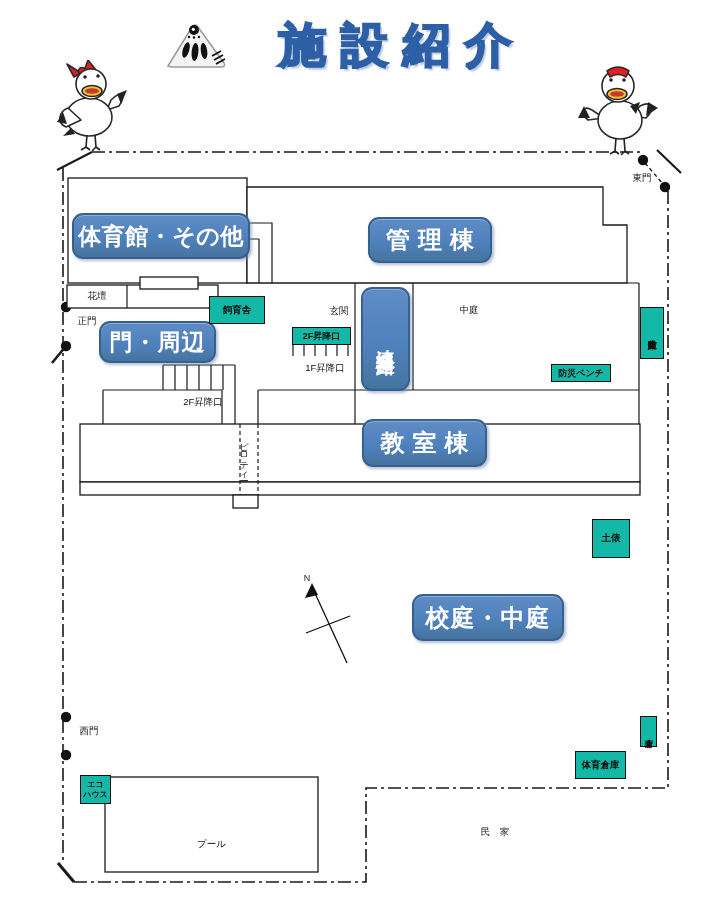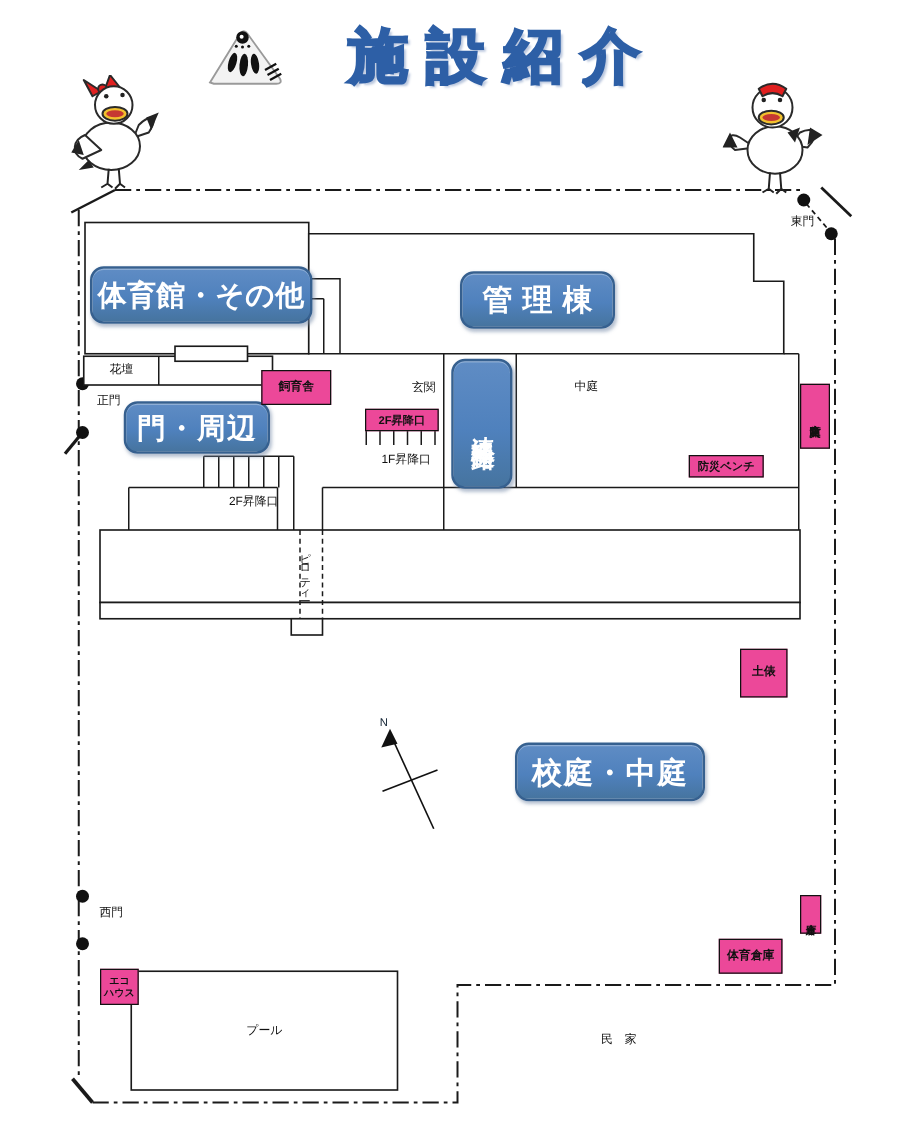--- a/index.html
+++ b/index.html
@@ -27,21 +27,21 @@
         color:var(--button-text);font-weight:bold;white-space:nowrap;
         box-shadow:1.5px 2px 3px rgba(120,140,170,.55), inset 0 1px 0 rgba(255,255,255,.30);
         cursor:pointer;}
   .vtext{writing-mode:vertical-rl;text-orientation:upright;}
 
   
   .plab{position:absolute;font-size:9.5px;font-weight:normal;color:#111;
         display:flex;align-items:center;justify-content:center;white-space:nowrap;
         line-height:1.15;}
   .lbox{position:absolute;font-size:9.5px;font-weight:bold;color:#111;
-        border:1.2px solid #111;background:#ec4899;display:flex;align-items:center;
+        border:1.2px solid #111;background:#14b8a6;display:flex;align-items:center;
         justify-content:center;white-space:pre-line;text-align:center;line-height:1.15;}
 </style>
 </head>
 <body>
 
 <div class="stage">
 
   <svg class="abs" style="left:0;top:0" width="727" height="917" viewBox="0 0 727 917">
 
     <g stroke="var(--line)" fill="none">
@@ -158,32 +158,33 @@
     <g stroke="#222" stroke-width="1.6" fill="none">
       <path d="M38,76 L37,89 M37,89 L32,92 M37,89 L41,92"></path>
       <path d="M46,76 L47,89 M47,89 L43,93 M47,89 L51,92"></path>
     </g>
   </svg>
 
   <div class="mbtn" style="left:368px;top:217px;width:112px;height:42px;font-size:24px;letter-spacing:8px;padding-left:8px">管理棟</div>
   <div class="mbtn" style="left:72px;top:213px;width:174px;height:42px;font-size:23px;letter-spacing:0.5px">体育館・その他</div>
   <div class="mbtn" style="left:99px;top:321px;width:113px;height:38px;font-size:23px;letter-spacing:1px">門・周辺</div>
   <div class="mbtn vtext" style="left:361px;top:287px;width:45px;height:100px;font-size:19px;letter-spacing:3px">連絡通路</div>
+  <div class="mbtn" style="left:362px;top:419px;width:113px;height:44px;font-size:24px;letter-spacing:8px;padding-left:8px">教室棟</div>
   <div class="mbtn" style="left:412px;top:594px;width:148px;height:43px;font-size:24px;letter-spacing:1px">校庭・中庭</div>
 
   <div class="plab" style="left:629px;top:172px;width:26px;height:13px">東門</div>
   <div class="plab" style="left:74px;top:315px;width:26px;height:13px">正門</div>
   <div class="plab" style="left:76px;top:725px;width:26px;height:13px">西門</div>
   <div class="plab" style="left:67px;top:285px;width:60px;height:23px">花壇</div>
   <div class="plab" style="left:325px;top:305px;width:28px;height:13px">玄関</div>
   <div class="plab" style="left:452px;top:304px;width:34px;height:13px">中庭</div>
   <div class="plab" style="left:177px;top:396px;width:52px;height:13px">2F昇降口</div>
   <div class="plab" style="left:299px;top:362px;width:52px;height:13px">1F昇降口</div>
   <div class="plab vtext" style="left:236px;top:425px;width:16px;height:62px;font-size:9px">ピロティー</div>
-  <div class="plab" style="left:105px;top:819px;width:213px;height:13px">プール</div>
+  <div class="plab" style="left:105px;top:838px;width:213px;height:13px">プール</div>
   <div class="plab" style="left:452px;top:825px;width:86px;height:14px">民　家</div>
   <div class="plab" style="left:300px;top:572px;width:14px;height:12px;font-size:9px;color:#123">N</div>
 
   <div class="lbox" style="left:209px;top:296px;width:54px;height:26px">飼育舎</div>
   <div class="lbox" style="left:292px;top:327px;width:57px;height:16px;font-size:9px">2F昇降口</div>
   <div class="lbox vtext" style="left:640px;top:307px;width:22px;height:50px;font-size:9px">防災倉庫</div>
   <div class="lbox" style="left:551px;top:364px;width:58px;height:16px;font-size:9px">防災ベンチ</div>
   <div class="lbox" style="left:592px;top:519px;width:36px;height:37px">土俵</div>
   <div class="lbox vtext" style="left:640px;top:716px;width:15px;height:29px;font-size:8.5px">倉庫</div>
   <div class="lbox" style="left:575px;top:751px;width:49px;height:26px">体育倉庫</div>

